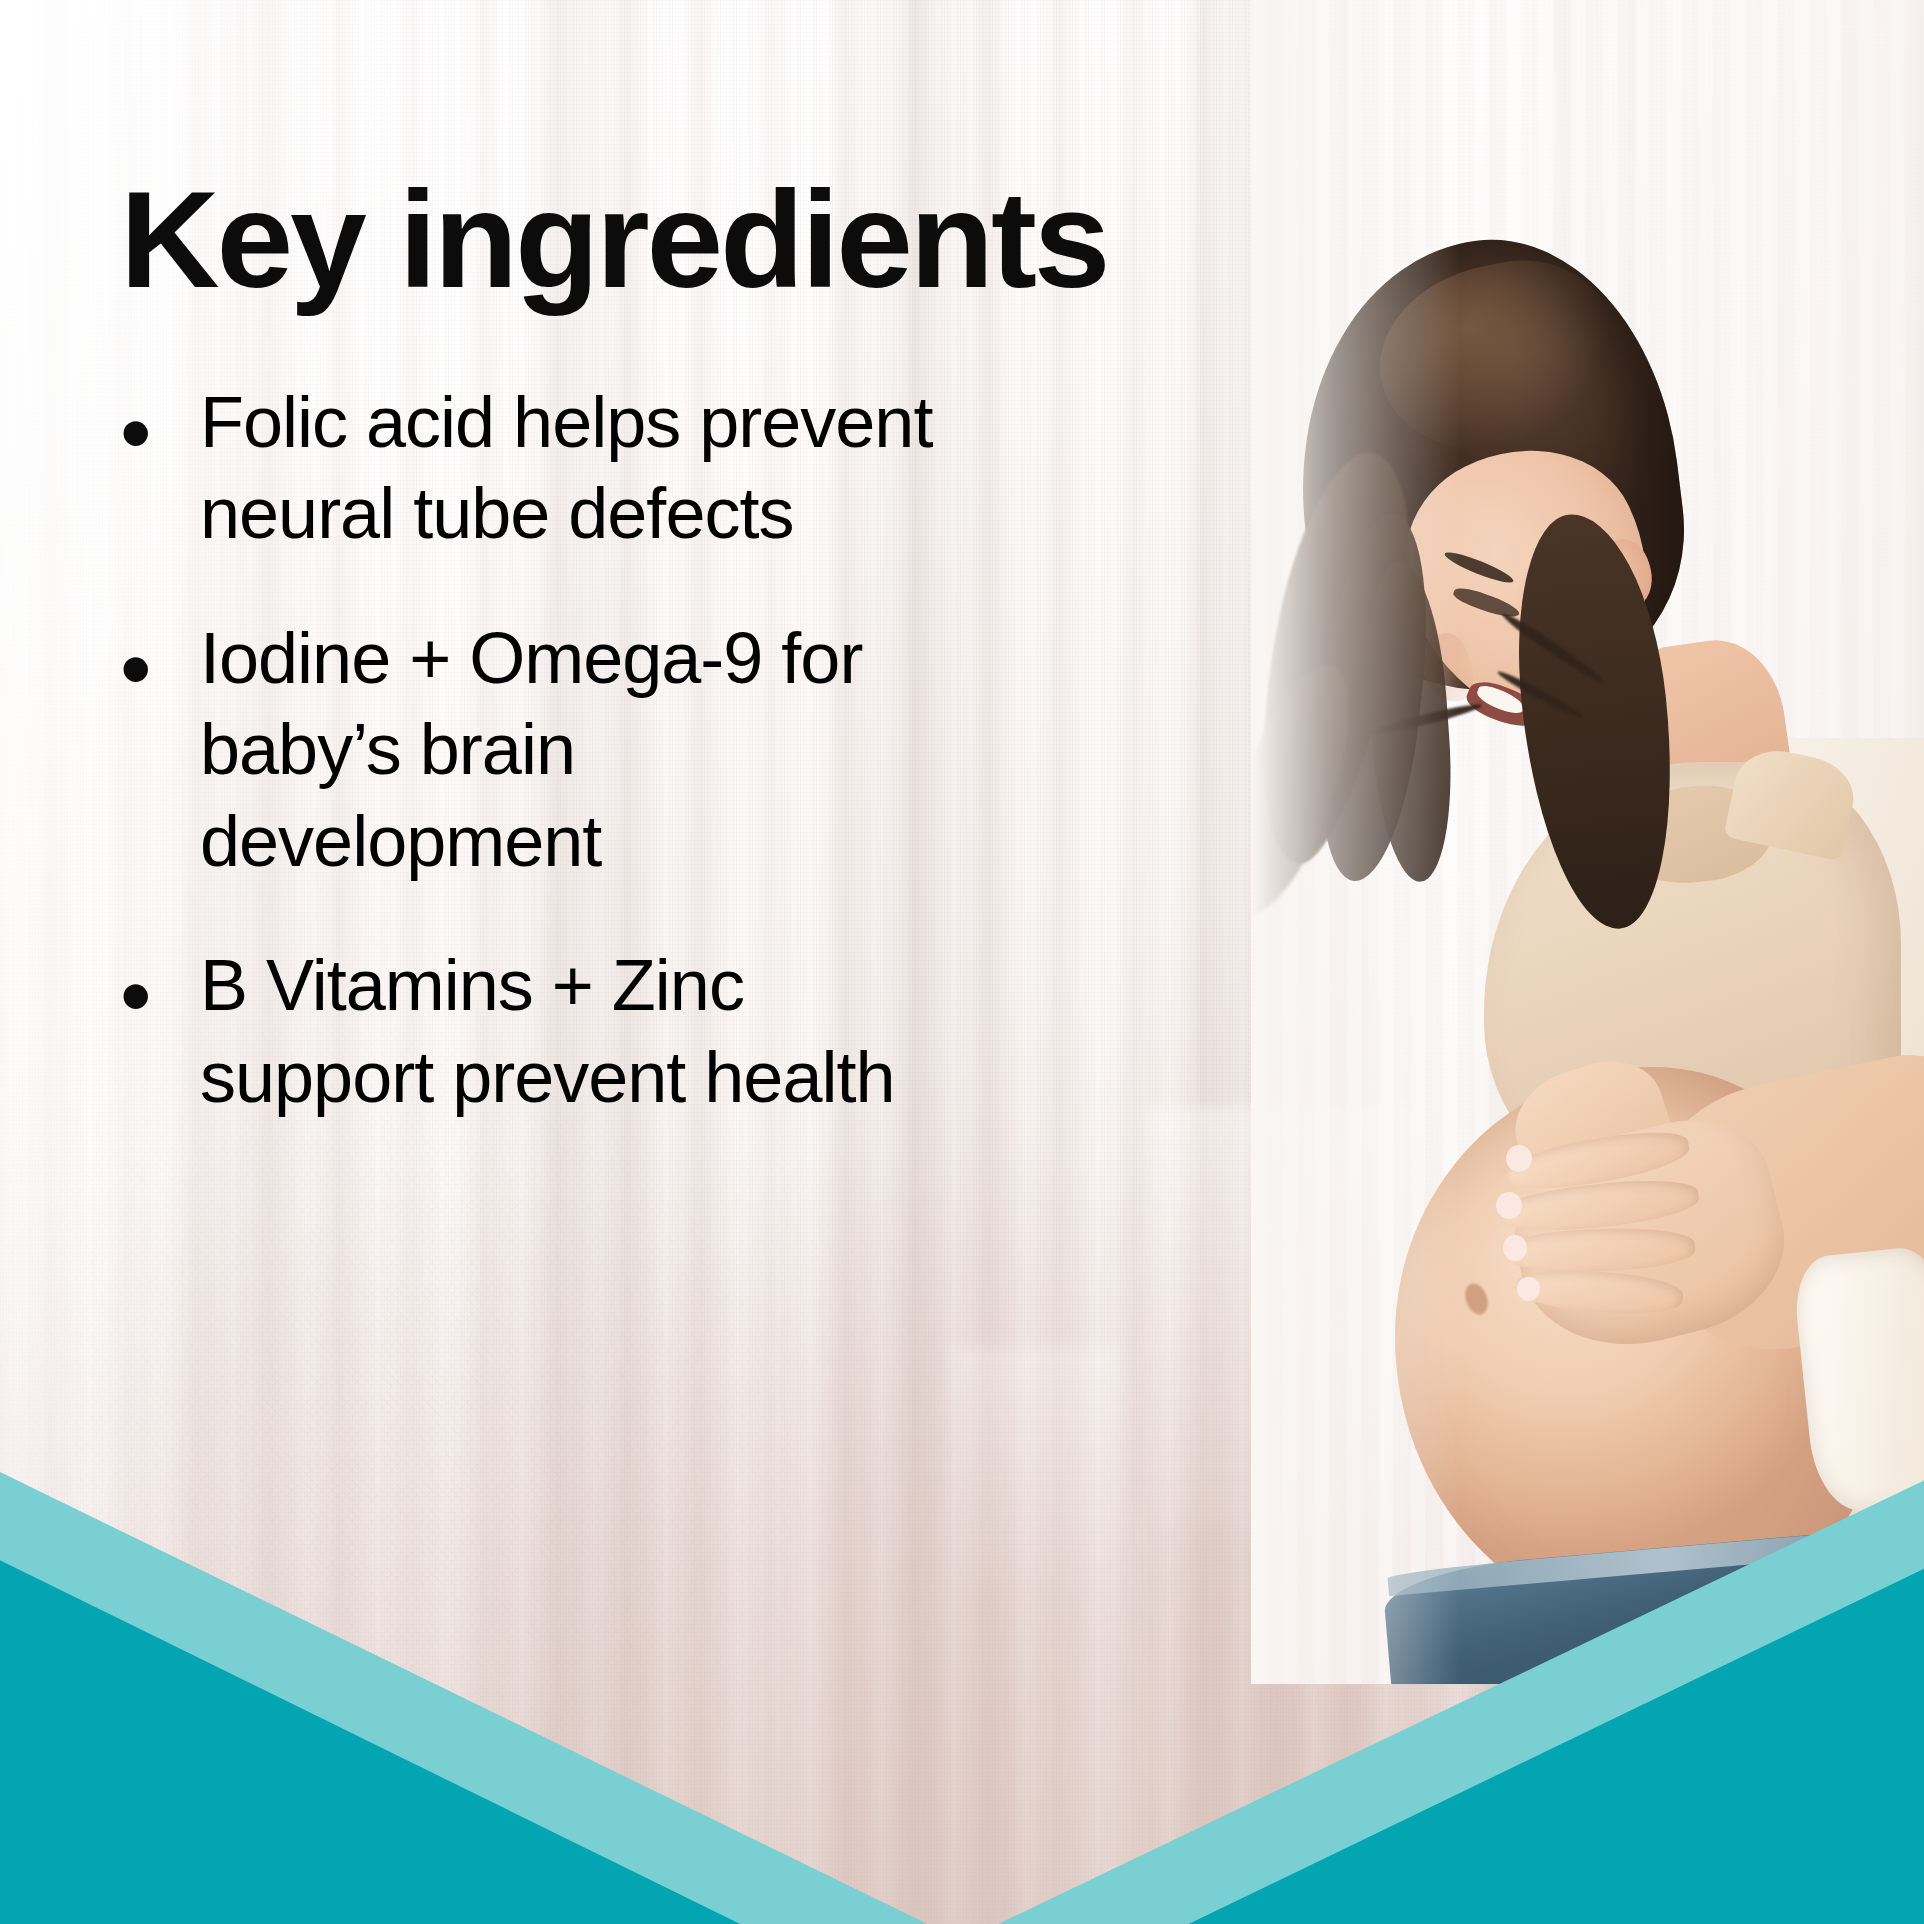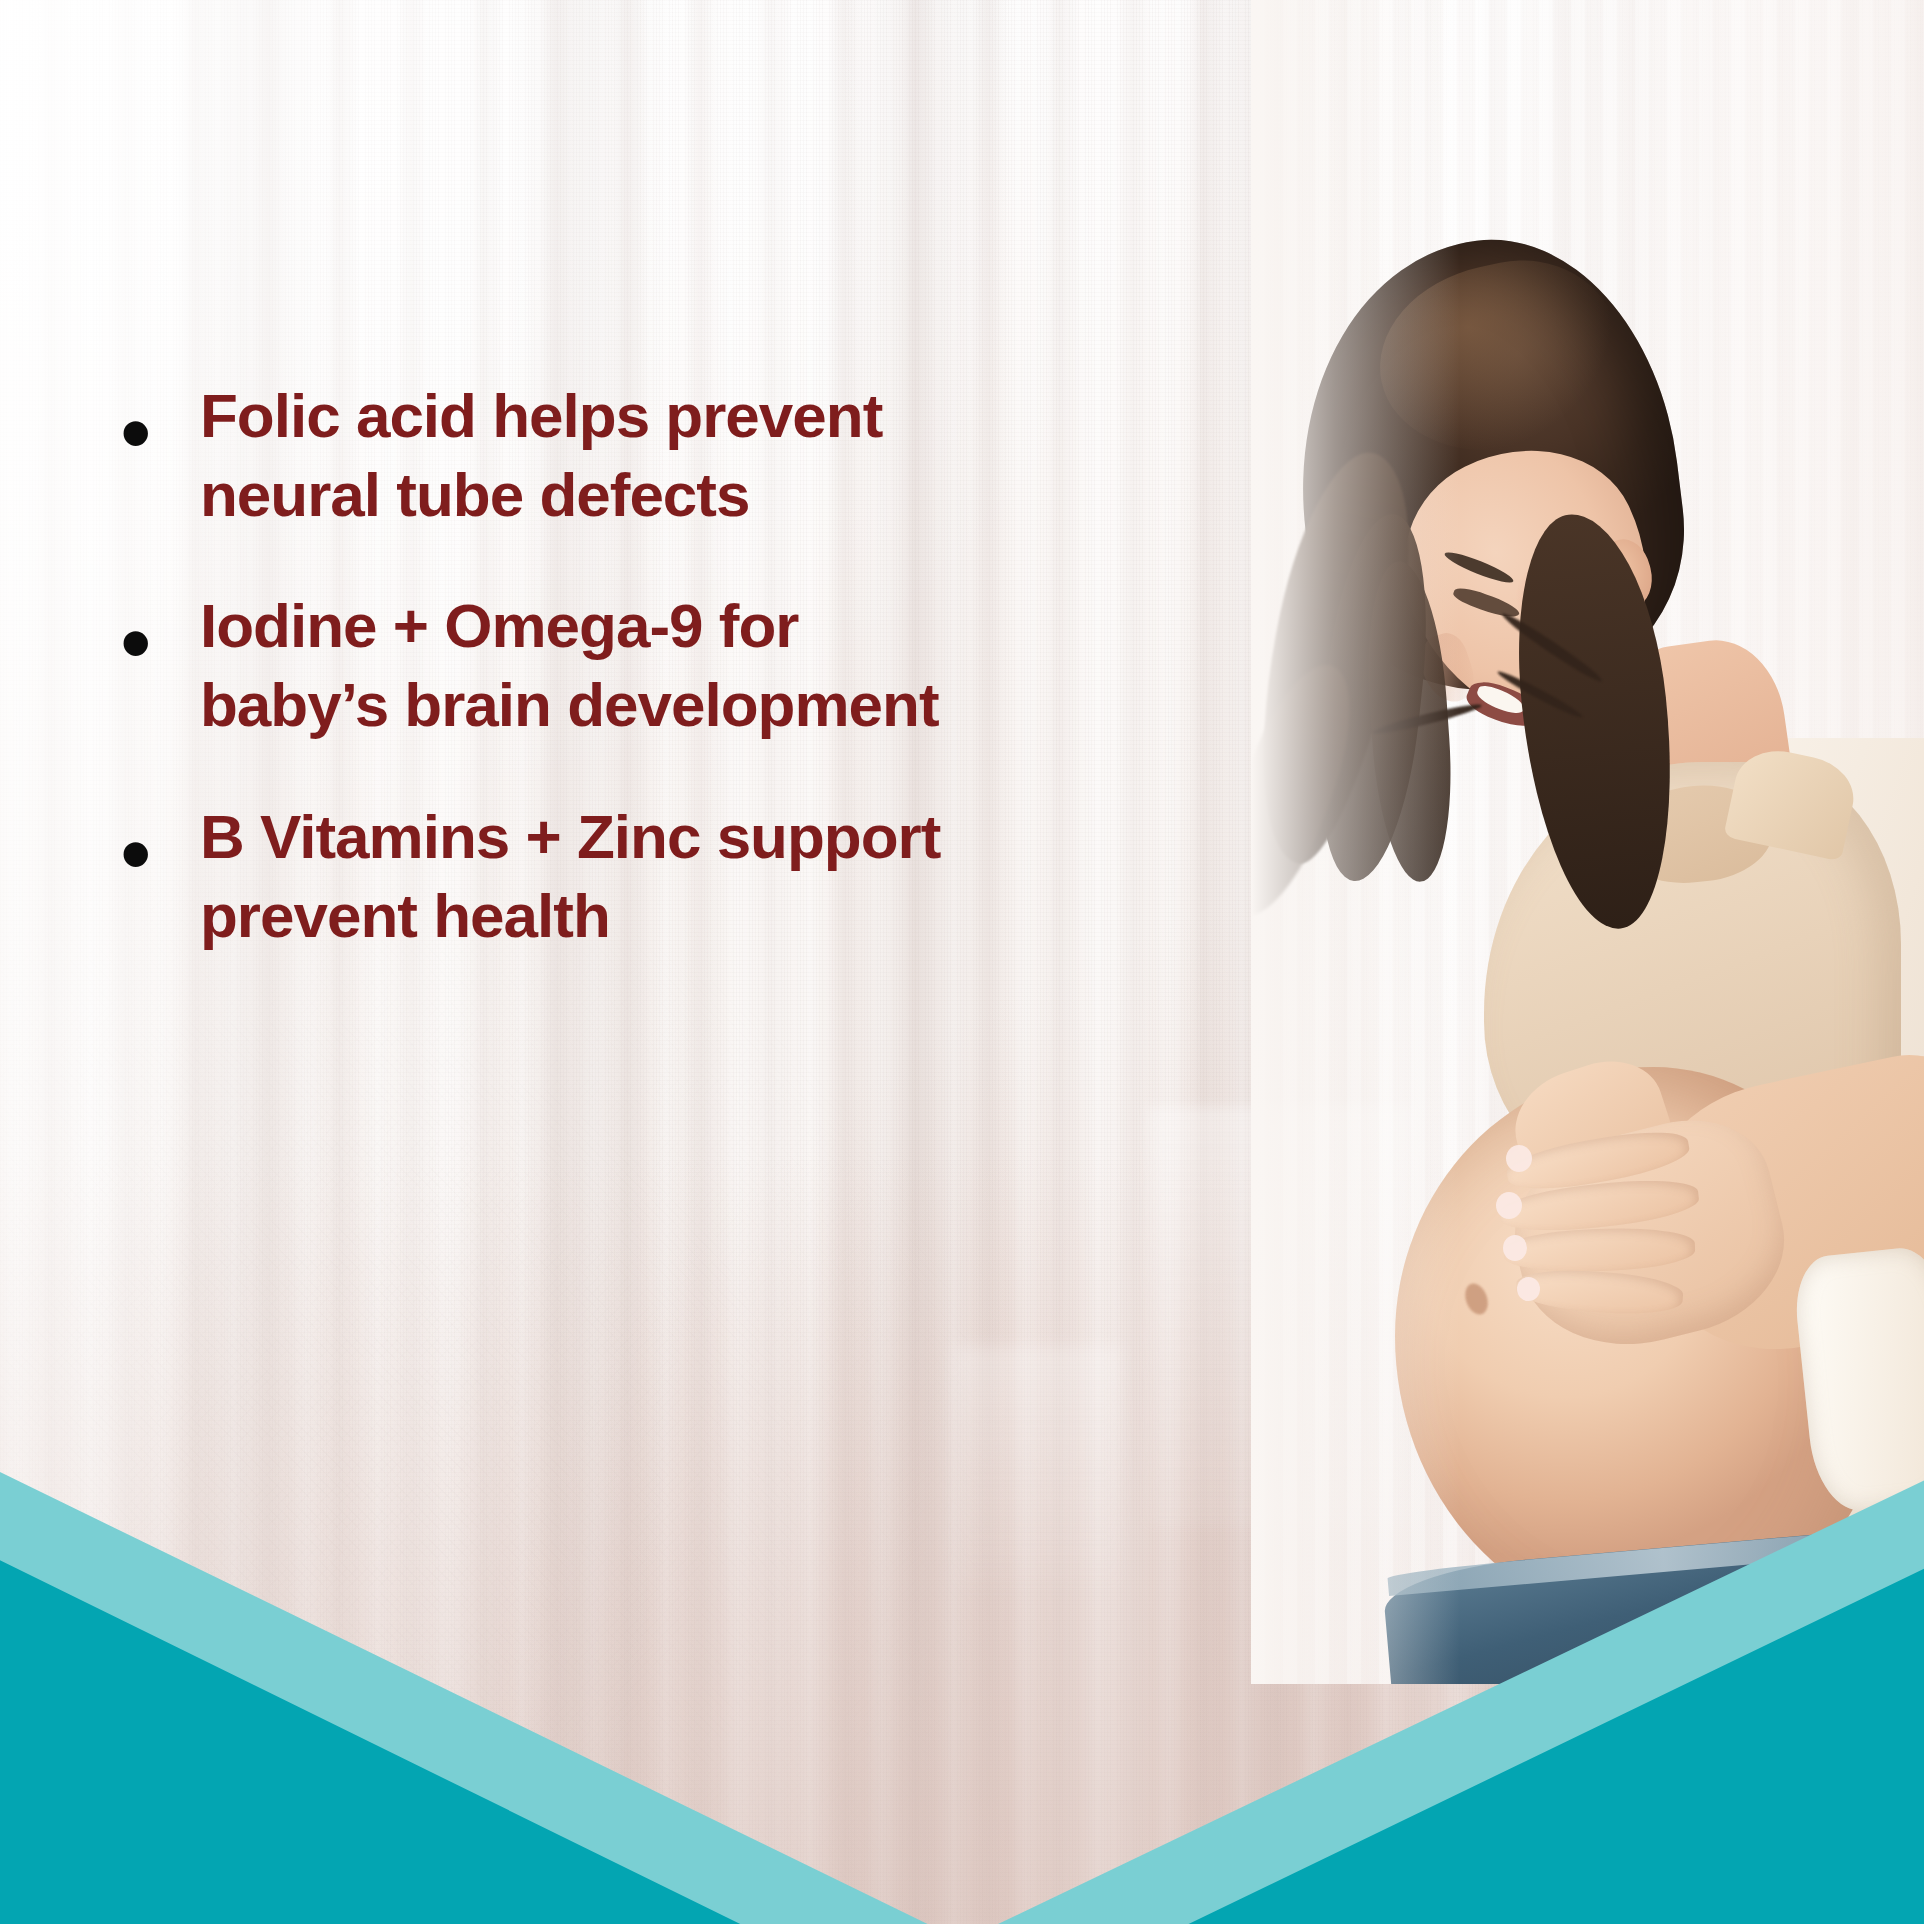--- a/index.html
+++ b/index.html
@@ -267,22 +267,22 @@
   .bullet{
     display:flex;align-items:flex-start;margin-bottom:53px;
   }
   .bullet-dot{
     flex:0 0 auto;width:80px;
     font-size:90px;line-height:1.26;color:#0c0c0c;
     text-align:left;
   }
   .bullet-text{
     flex:1 1 auto;
-    font-size:62px;line-height:1.27;
-    letter-spacing:-1px;color:#7f1d1d;font-weight:700;
+    font-size:72px;line-height:1.27;
+    letter-spacing:-1px;color:#000000;font-weight:400;
   }
 </style>
 </head>
 <body>
 
 <div id="canvas">
 
   <div class="bg bg-base"></div>
   <div class="bg bg-folds"></div>
   <div class="bg bg-folds2"></div>
@@ -334,20 +334,21 @@
     <div class="curl c2"></div>
     <div class="curl c3"></div>
     <div class="curl c4"></div>
     <div class="curl c5"></div>
     <div class="strand s1"></div>
     <div class="strand s2"></div>
     <div class="strand s3"></div>
   </div>
   <div class="photo-feather"></div>
 
+  <h1 class="title">Key ingredients</h1>
 
   <ul class="bullets" style="list-style:none;margin:0;padding:0;">
     <li class="bullet">
       <span class="bullet-dot">•</span>
       <span class="bullet-text">Folic acid helps prevent neural tube defects</span>
     </li>
     <li class="bullet">
       <span class="bullet-dot">•</span>
       <span class="bullet-text">Iodine + Omega-9 for baby’s brain development</span>
     </li>

